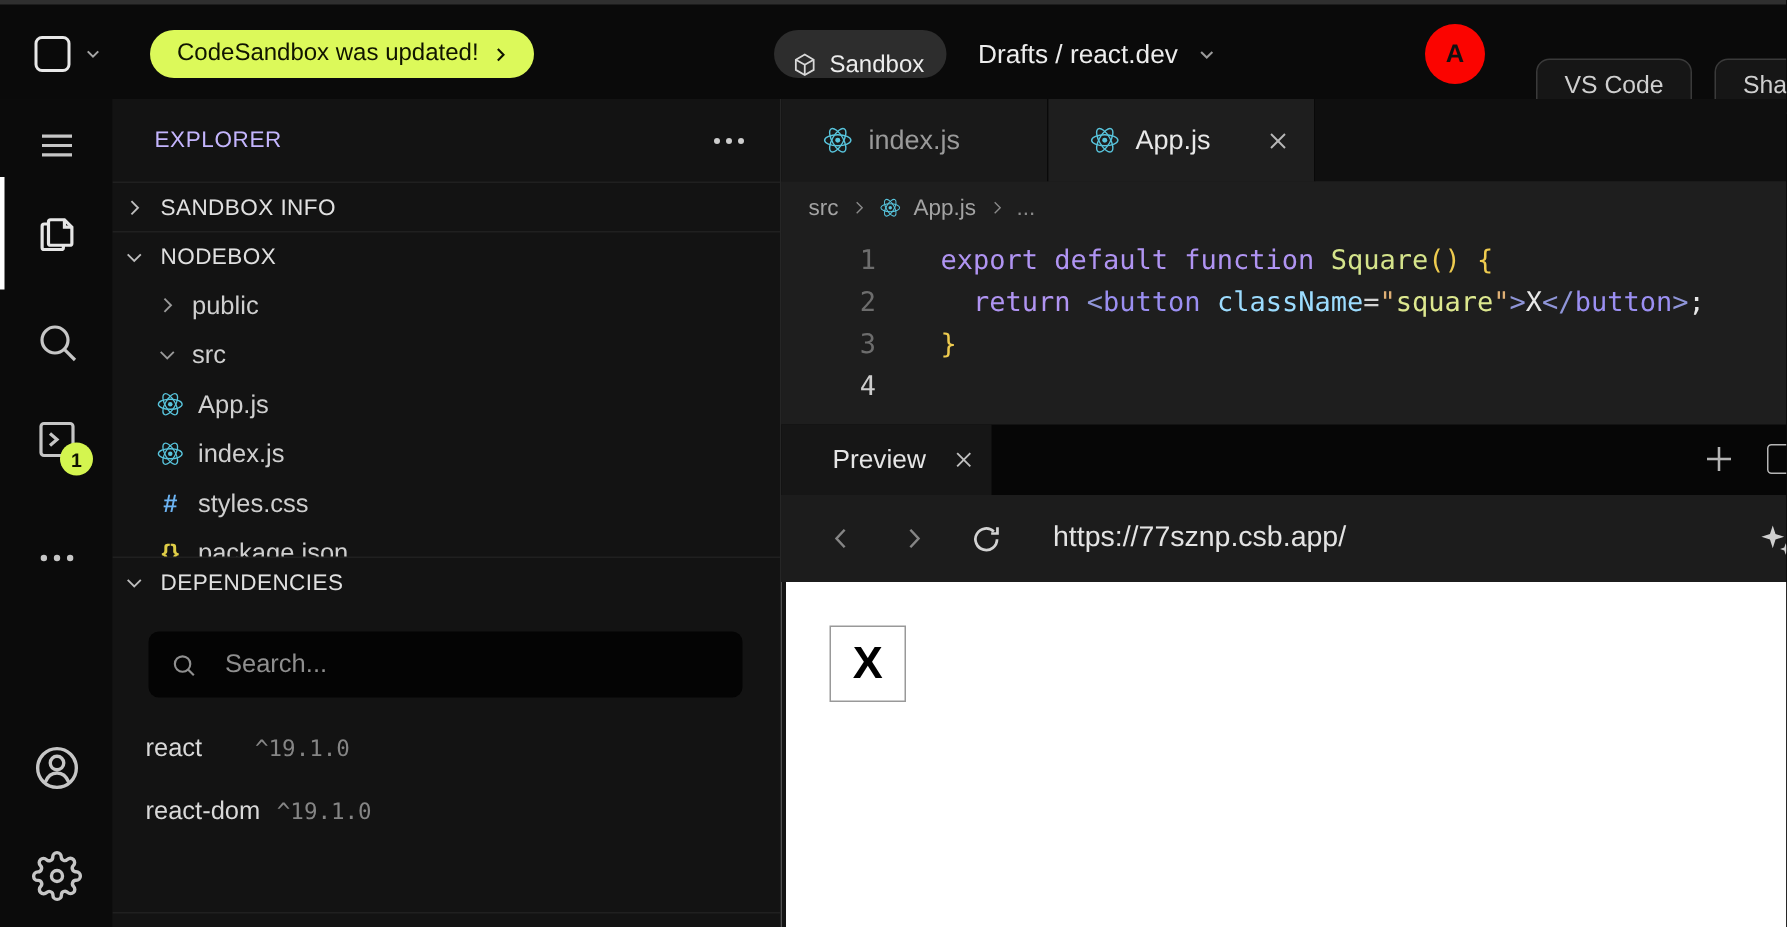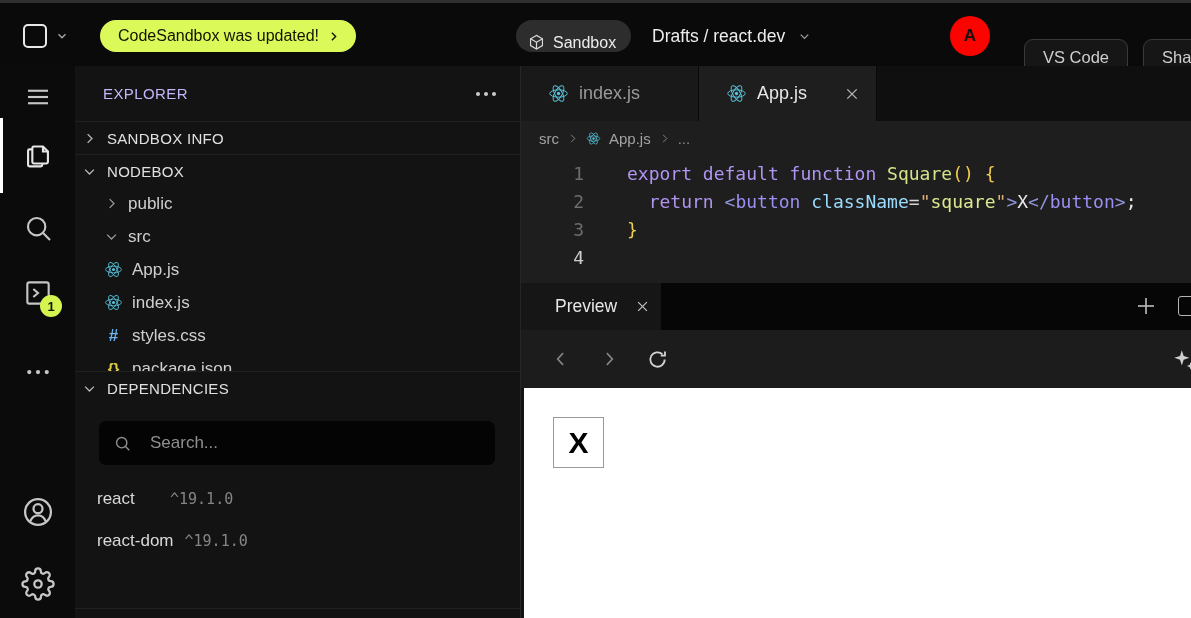--- a/index.html
+++ b/index.html
@@ -5,21 +5,21 @@
   * { margin:0; padding:0; box-sizing:border-box; }
   html,body { background:#000; }
   body { font-family:"Liberation Sans", sans-serif; }
   #app { position:relative; width:1191px; height:618px; background:#131313; overflow:hidden; }
 
   
   .topbar { position:absolute; left:0; top:0; width:1191px; height:66px; background:#0a0a0a; border-top:3px solid #2f2f2f; }
   .win-btn { position:absolute; left:23px; top:19px; width:46px; height:28px; display:flex; align-items:center; gap:8px; cursor:pointer; }
   .win-square { width:24px; height:24px; border:2.5px solid #e8e8e8; border-radius:5px; }
   .pill { position:absolute; left:100px; top:17px; height:32px; padding:0 16px 0 18px; background:#dcf95a; border-radius:16px; display:flex; align-items:center; gap:8px; color:#101400; font-size:16px; font-weight:500; cursor:pointer; }
-  .sbx-badge { position:absolute; left:516px; top:17px; height:32px; padding:15px 15px 0 11px; background:#2d2d2d; border-radius:16px; display:flex; align-items:flex-end; gap:7px; color:#ececec; font-size:16px; }
+  .sbx-badge { position:absolute; left:516px; top:17px; height:32px; padding:15px 15px 0 11px; background:#2d2d2d; border-radius:16px; display:flex; align-items:center; gap:7px; color:#ececec; font-size:16px; }
   .drafts { position:absolute; left:652px; top:17px; height:32px; display:flex; align-items:center; gap:12px; color:#ededed; font-size:17.5px; cursor:pointer; }
   .avatar { position:absolute; left:950px; top:13px; width:40px; height:40px; border-radius:50%; background:#fb0400; color:#111; font-size:17px; font-weight:700; display:flex; align-items:center; justify-content:center; cursor:pointer; }
   .tb-btn { position:absolute; top:15px; height:37px; padding:0 18px; border:1px solid #3a3a3a; border-radius:9px; background:#161616; color:#cfcfcf; font-size:16.5px; display:flex; align-items:center; cursor:pointer; white-space:nowrap;margin-top:21px; }
   .tb-vscode { left:1024px; }
   .tb-share { left:1143px; width:110px; }
 
   
   .activitybar { position:absolute; left:0; top:66px; width:75px; height:552px; background:#0b0b0b; }
   .act-item { position:absolute; left:0; width:75px; height:52px; display:flex; align-items:center; justify-content:center; cursor:pointer; }
   .act-indicator { position:absolute; left:0; top:52px; width:3px; height:75px; background:#ffffff; }
@@ -387,20 +387,21 @@
           </svg>
       </span>
       <span class="nav-btn">
         <svg width="23" height="23" viewBox="0 0 24 24">
             <g fill="none" stroke="#d2d2d2" stroke-width="1.9">
               <path d="M19.5 12a7.5 7.5 0 1 1-2.2-5.3"></path>
               <polyline points="19.8,3.6 19.8,8 15.4,8"></polyline>
             </g>
           </svg>
       </span>
+      <span class="url">https://77sznp.csb.app/</span>
     </div>
     <span class="sparkle">
       <svg width="26" height="26" viewBox="0 0 24 24">
           <g fill="#cfcfcf">
             <path d="M10 3l1.7 5.3L17 10l-5.3 1.7L10 17l-1.7-5.3L3 10l5.3-1.7z"></path>
             <path d="M18 14l.9 2.6 2.6.9-2.6.9L18 21l-.9-2.6-2.6-.9 2.6-.9z"></path>
           </g>
         </svg>
     </span>
 

